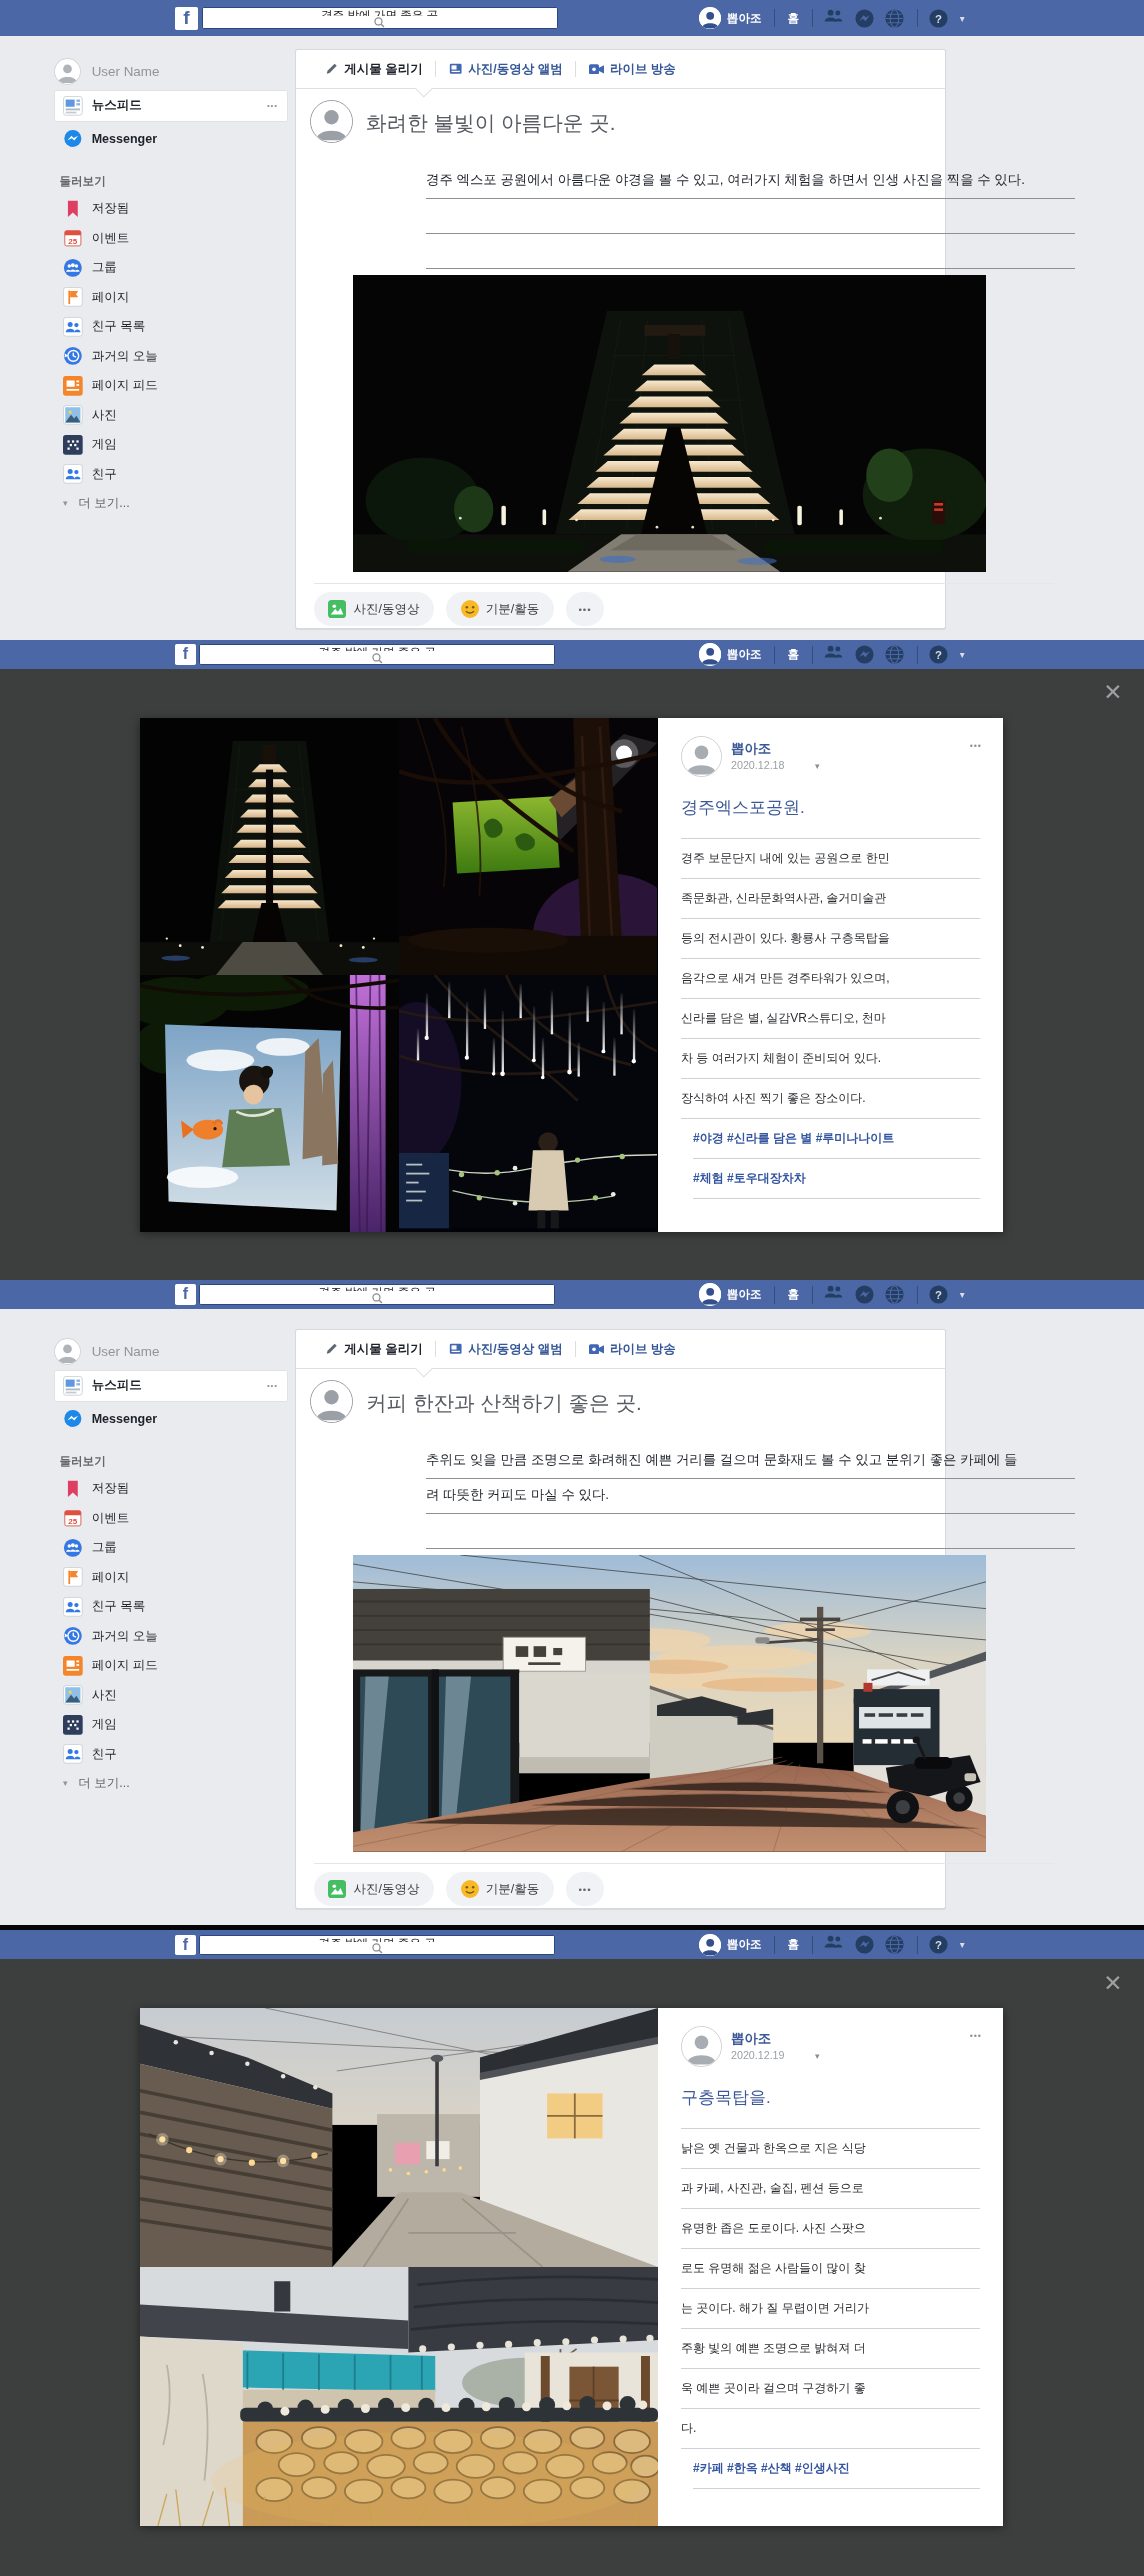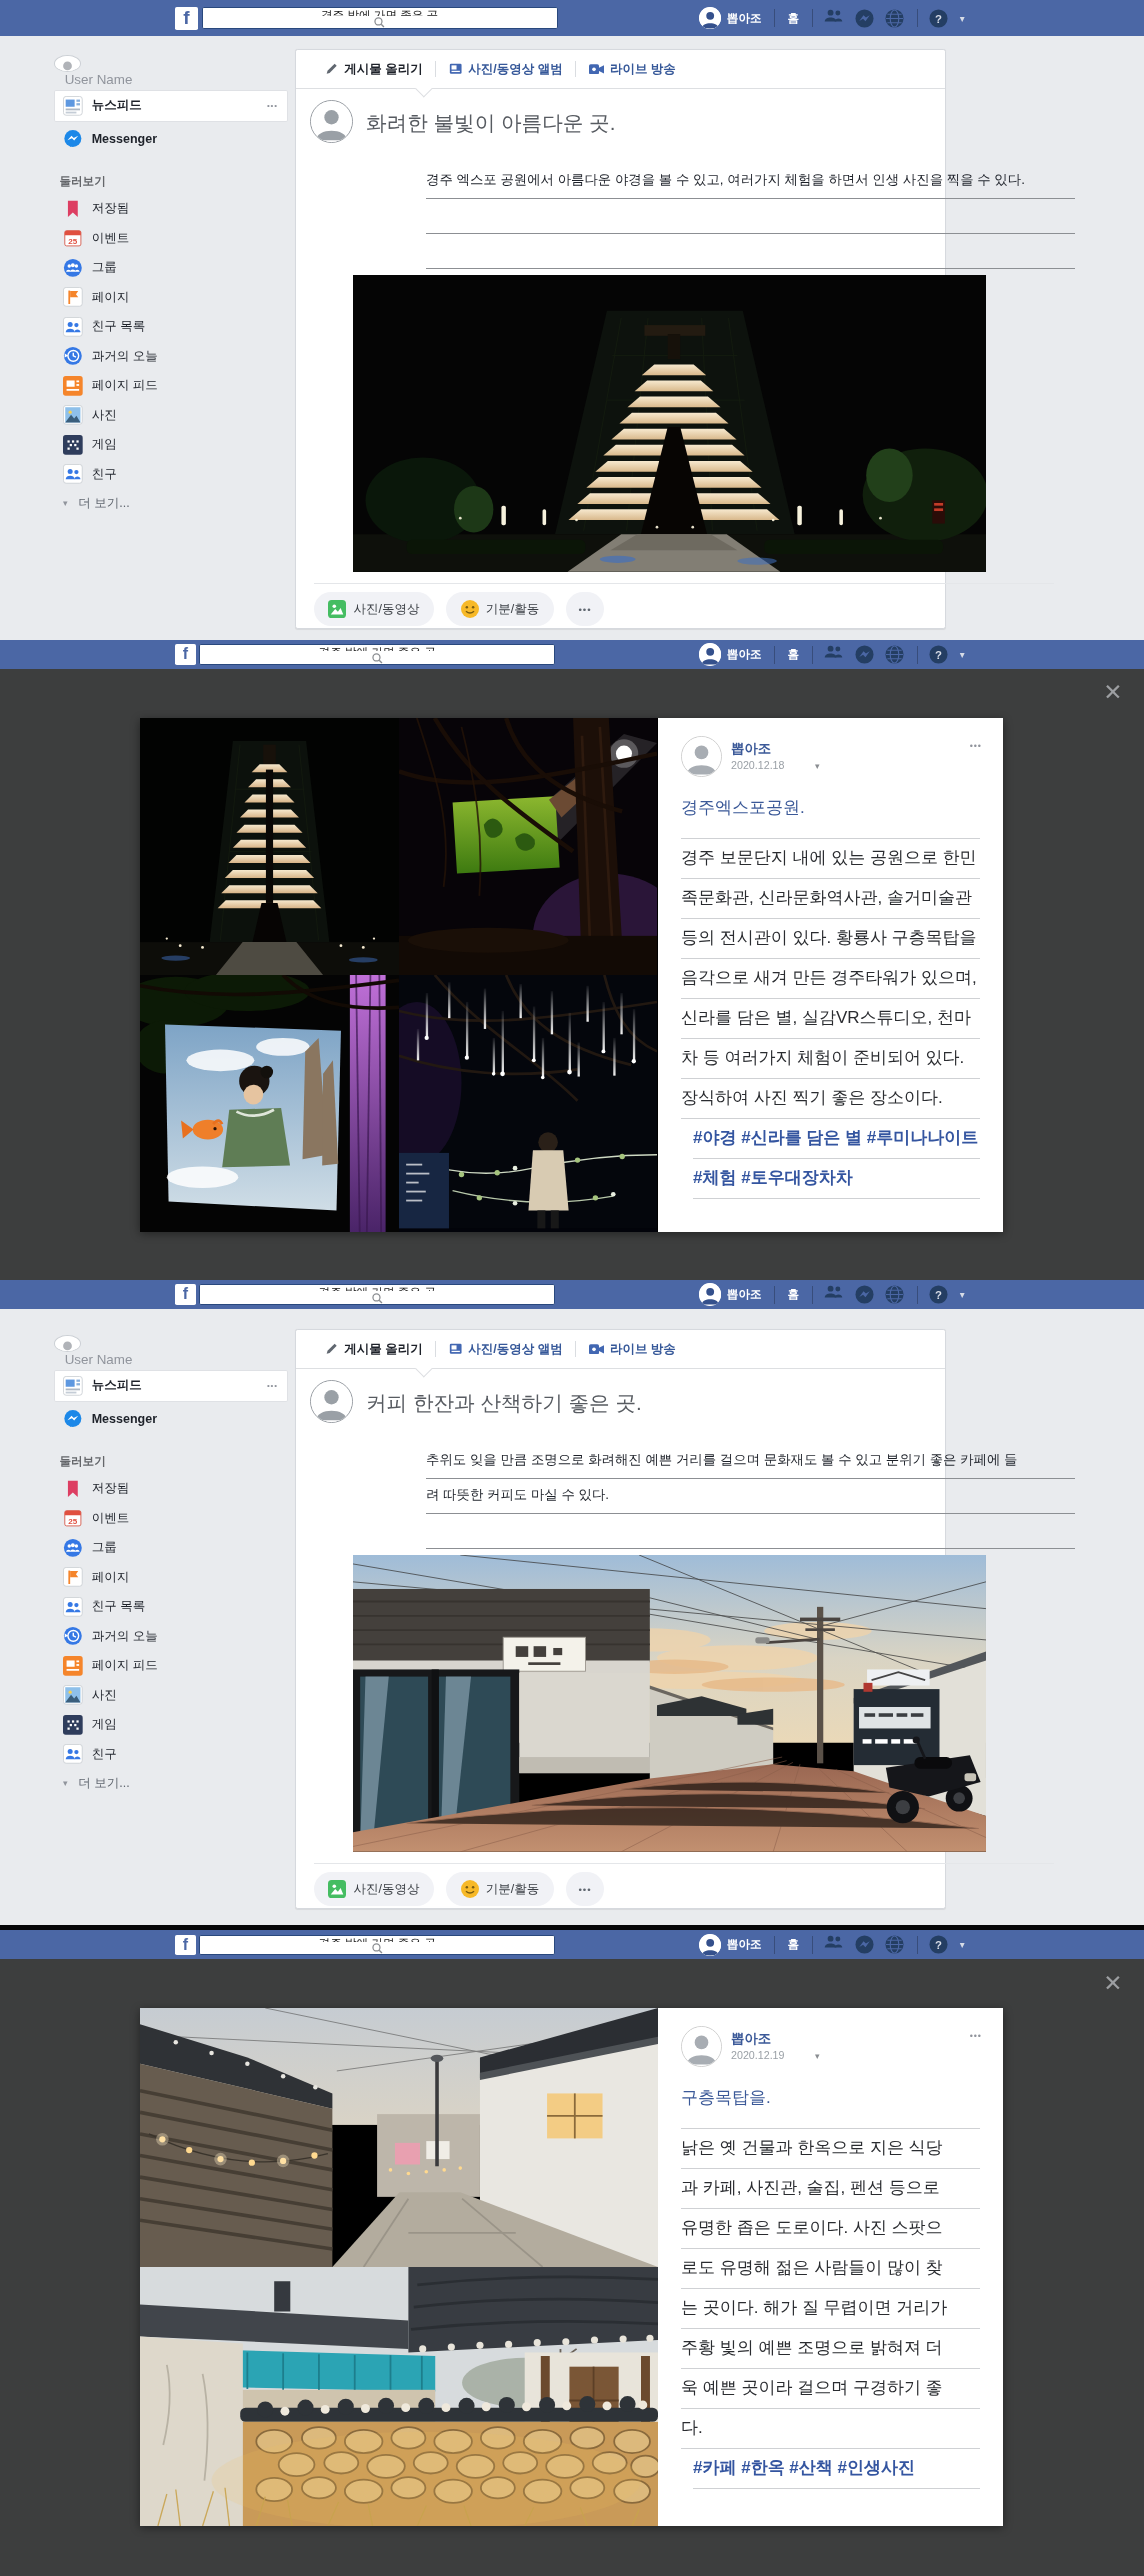--- a/index.html
+++ b/index.html
@@ -23,21 +23,21 @@
   .topbar-right{position:absolute;left:699px;top:0;height:100%;display:flex;align-items:center;}
   .tb-avatar{width:22.4px;height:22.4px;border-radius:50%;overflow:hidden;background:#fff;flex:0 0 auto;}
   .tb-user{margin-left:5.4px;color:#fff;font-size:11.6px;font-weight:bold;white-space:nowrap;}
   .tb-sep{width:0.9px;height:18px;background:rgba(0,0,0,.25);margin-left:12.5px;}
   .tb-home{margin-left:12.5px;color:#fff;font-size:11.6px;font-weight:bold;}
   .tb-ic{margin-left:11.6px;width:19px;height:19px;}
   .tb-caret{margin-left:11.6px;color:#d7dce6;font-size:9.8px;}
 
   
   .sidebar{position:absolute;left:54px;top:55px;width:234px;font-size:12.5px;color:#1d2129;}
-  .sb-user{display:flex;align-items:flex-start;height:32px;flex-direction:column;}
+  .sb-user{display:flex;align-items:center;height:32px;}
   .sb-avatar{width:25px;height:25px;border-radius:50%;overflow:hidden;border:0.9px solid #ccd0d5;background:#fff;}
   .sb-username{margin-left:10.7px;color:#90949c;font-size:13.4px;}
   .sb-row{display:flex;align-items:center;height:29.5px;position:relative;}
   .sb-row.active{background:#fff;border:0.9px solid #dfe1e5;border-radius:1.8px;height:30px;margin:2.7px 0;}
   .sb-ic{width:19.7px;height:19.7px;margin-left:9px;flex:0 0 auto;}
   .sb-row.active .sb-ic{margin-left:8px;}
   .sb-label{margin-left:9px;white-space:nowrap;}
   .sb-label.bold{font-weight:bold;}
   .sb-dots{position:absolute;right:9px;color:#90949c;font-size:8px;letter-spacing:0.9px;}
   .sb-heading{margin:19.7px 0 5.4px 5.4px;color:#65676b;font-weight:bold;font-size:11.6px;}
@@ -78,21 +78,21 @@
   .lb-panel{position:relative;flex:1;padding:18px 23px 0 23px;box-sizing:border-box;}
   .lb-head{position:relative;height:47px;}
   .lb-avatar{position:absolute;left:0;top:0;width:39px;height:39px;border-radius:50%;overflow:hidden;
     border:0.9px solid #d0d0d0;background:#fff;}
   .lb-name{position:absolute;left:50px;top:3.6px;font-size:13.4px;font-weight:bold;color:#3b5998;}
   .lb-date{position:absolute;left:50px;top:23px;font-size:10.7px;color:#9aa0a6;}
   .lb-caret{position:absolute;left:134px;top:25px;font-size:9px;color:#8a8d91;}
   .lb-dots{position:absolute;right:-1.8px;top:5.4px;color:#90949c;font-size:9px;letter-spacing:0.9px;}
   .lb-title{margin-top:12.5px;font-size:17px;color:#3b5998;}
   .lb-lines{margin-top:19.7px;border-top:0.9px solid #cfd1d4;}
-  .lb-line{height:39px;line-height:38px;border-bottom:0.9px solid #cfd1d4;font-size:17px;color:#2a2c30;white-space:nowrap;}
+  .lb-line{height:39px;line-height:38px;border-bottom:0.9px solid #cfd1d4;font-size:12px;color:#2a2c30;white-space:nowrap;}
   .lb-line.tag{font-weight:bold;color:#3455a0;margin-left:12px;}
   .blackbar{width:100%;height:5.4px;background:#060608;}
 </style>
 </head>
 <body>
 
 <div class="canvas">
 
 <section class="frame feed" style="height:640px">
 

